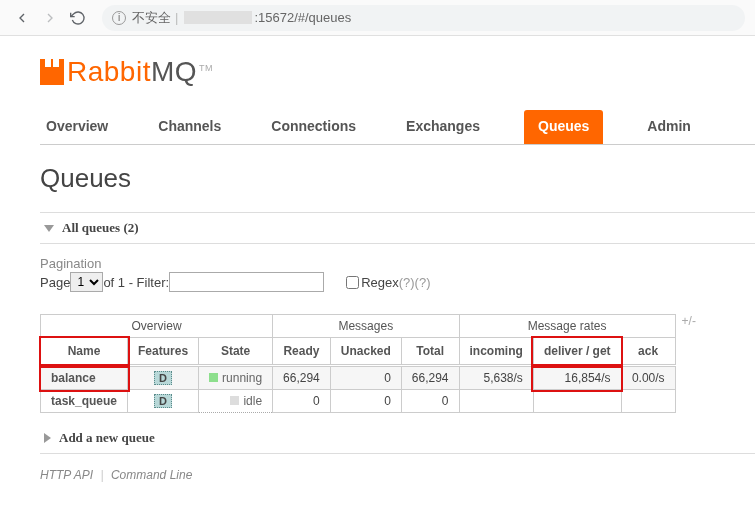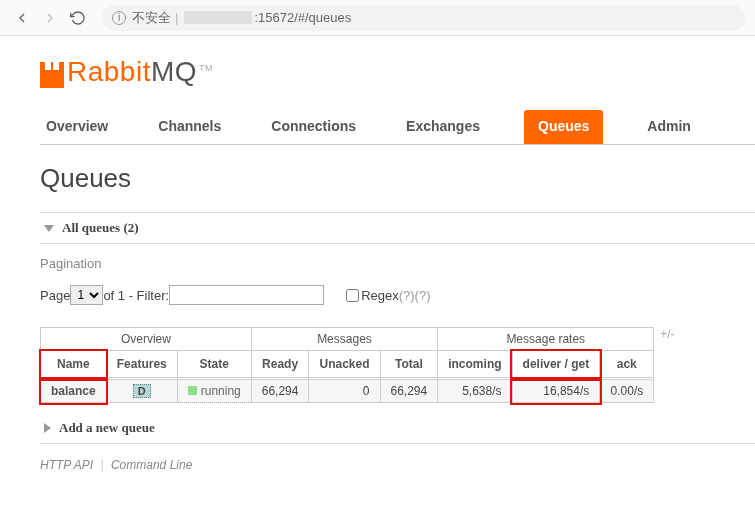--- a/index.html
+++ b/index.html
@@ -7,21 +7,21 @@
   
   .browser-bar { height: 36px; display: flex; align-items: center; padding: 0 10px; border-bottom: 1px solid #e0e0e0; background: #fafafa; }
   .nav-btn { width: 24px; height: 24px; display: flex; align-items: center; justify-content: center; color: #666; margin-right: 4px; cursor: pointer; }
   .nav-btn svg { width: 16px; height: 16px; stroke: #5f6368; stroke-width: 2; fill: none; }
   .url-area { display: flex; align-items: center; margin-left: 8px; flex: 1; background: #f1f3f4; border-radius: 14px; height: 26px; padding: 0 10px; font-size: 13px; color: #666; }
   .url-area .info-i { width: 14px; height: 14px; border: 1px solid #999; border-radius: 50%; display: inline-flex; align-items: center; justify-content: center; font-size: 10px; margin-right: 6px; color: #666; }
   .url-area .redact { display: inline-block; width: 68px; height: 13px; background: #e0e0e0; margin: 0 2px; }
   
   .page { padding: 20px 0 14px 40px; }
   
-  .logo { display: flex; align-items: flex-end; margin-bottom: 22px; }
+  .logo { display: flex; align-items: center; margin-bottom: 22px; }
   .logo-mark { width: 24px; height: 26px; background: #f60; position: relative; margin-right: 3px; }
   .logo-mark::before, .logo-mark::after { content: ""; position: absolute; top: 0; width: 6px; height: 8px; background: #fff; }
   .logo-mark::before { left: 5px; }
   .logo-mark::after { left: 13px; }
   .logo-name { font-size: 28px; letter-spacing: 0.5px; }
   .logo-name .r1 { color: #f60; }
   .logo-name .r2 { color: #555; }
   .logo-name .tm { font-size: 9px; color: #aaa; vertical-align: super; margin-left: 2px; }
   
   .tabs { display: flex; border-bottom: 1px solid #ccc; margin-bottom: 18px; gap: 38px; }
@@ -29,21 +29,21 @@
   .tab.active { background: #f60; color: #fff; padding: 8px 14px 10px; border-radius: 3px 3px 0 0; }
   
   h1 { font-size: 26px; font-weight: normal; color: #444; margin: 0 0 18px 0; }
   
   .sect-head { display: flex; align-items: center; border-top: 1px solid #ddd; border-bottom: 1px solid #ddd; padding: 7px 4px; cursor: pointer; }
   .tri { width: 0; height: 0; margin-right: 8px; }
   .tri-down { border-left: 5px solid transparent; border-right: 5px solid transparent; border-top: 7px solid #999; }
   .tri-right { border-top: 5px solid transparent; border-bottom: 5px solid transparent; border-left: 7px solid #999; }
   .sect-head b { color: #444; font-size: 13px; font-family: Liberation Serif, serif; }
   
-  .pagination-lbl { color: #888; margin: 12px 0 14px; }
+  .pagination-lbl { color: #888; margin: 12px 0 1px; }
   .pager { display: flex; align-items: center; margin-bottom: 22px; }
   .pager select { border: 1px solid #aaa; padding: 1px 2px; font-size: 12px; }
   .pager input[type=text] { border: 1px solid #aaa; width: 155px; height: 20px; padding: 2px 4px; }
   .pager input[type=checkbox] { margin: 0 2px 0 22px; }
   .regex-hint { color: #999; }
   
   .table-wrap { display: flex; align-items: flex-start; }
   table { border-collapse: collapse; }
   th, td { border: 1px solid #ccc; padding: 4px 10px; font-size: 12px; }
   th { text-align: center; background: #fff; color: #555; }
@@ -156,20 +156,31 @@
             <td class="name box-red">balance</td>
             <td style="text-align:center"><span class="feat-badge">D</span></td>
             <td class="state"><span class="state-dot state-run"></span>running</td>
             <td class="num">66,294</td>
             <td class="num">0</td>
             <td class="num">66,294</td>
             <td class="num">5,638/s</td>
             <td class="num box-red">16,854/s</td>
             <td class="num">0.00/s</td>
           </tr>
+          <tr>
+            <td class="name ">task_queue</td>
+            <td style="text-align:center"><span class="feat-badge">D</span></td>
+            <td class="state"><span class="state-dot state-idle"></span>idle</td>
+            <td class="num">0</td>
+            <td class="num">0</td>
+            <td class="num">0</td>
+            <td class="num"></td>
+            <td class="num "></td>
+            <td class="num"></td>
+          </tr>
         </tbody>
     </table>
     <span class="plusminus">+/-</span>
   </div>
 
   <div class="sect-head add">
     <span class="tri tri-right"></span>
     <b>Add a new queue</b>
   </div>
 

